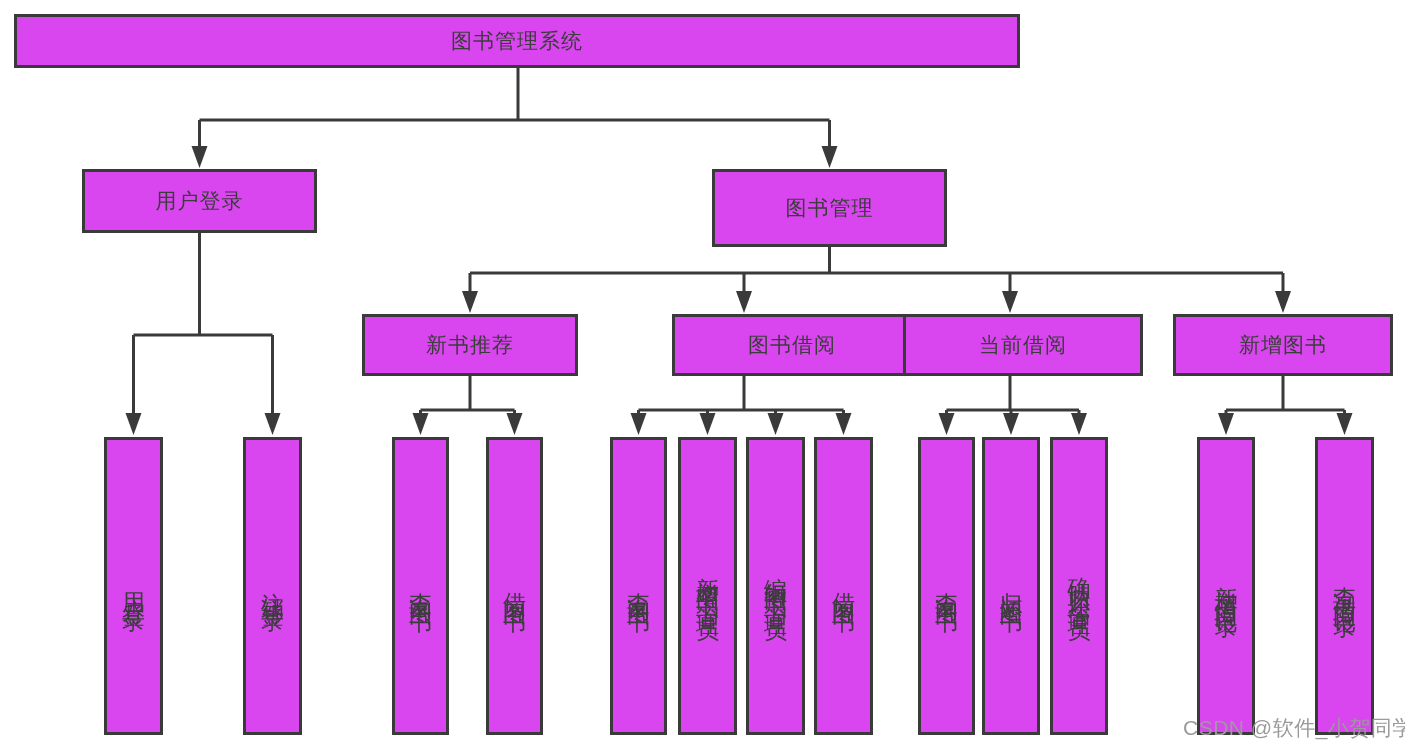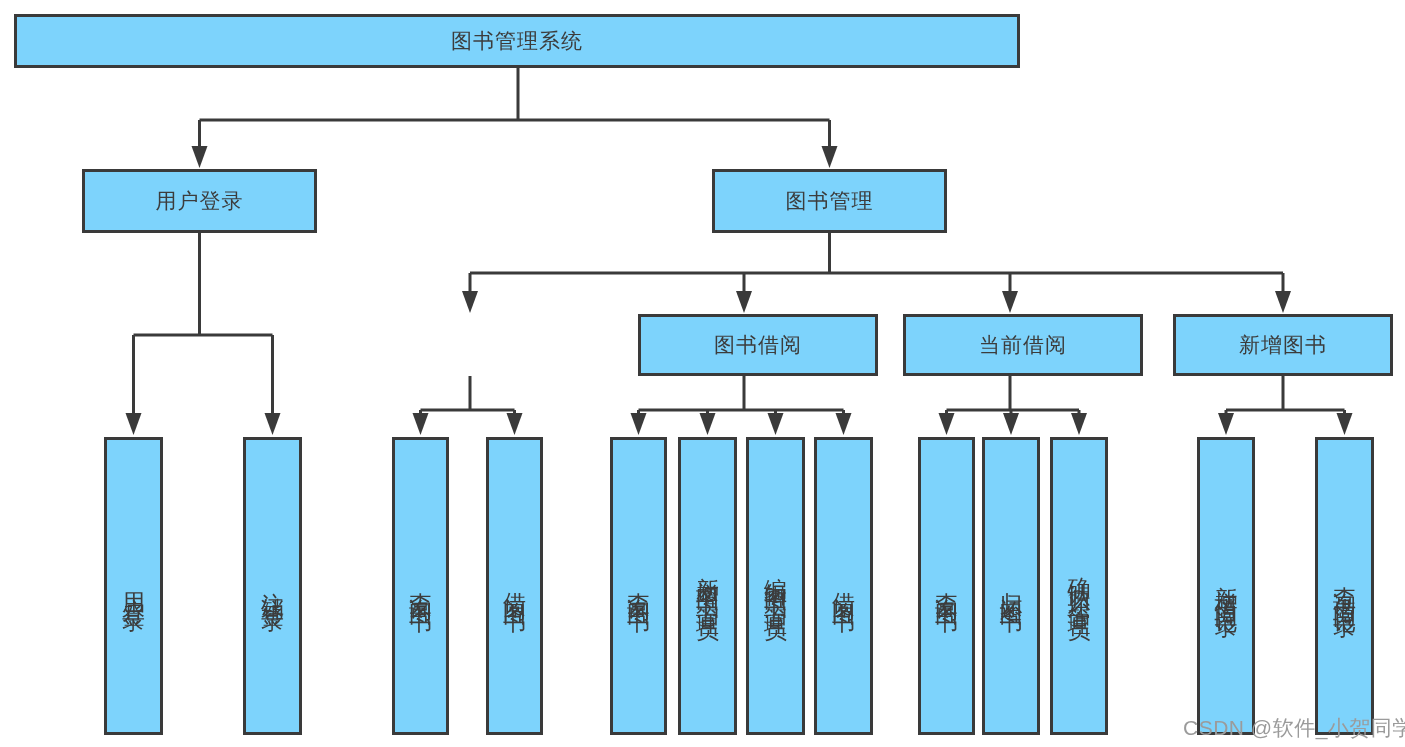--- a/index.html
+++ b/index.html
@@ -19,21 +19,21 @@
   }
   .connectors{
     position:absolute;left:0;top:0;width:1405px;height:747px;
     color:var(--line);
   }
   .connectors path{stroke:currentColor;stroke-width:3;fill:none;}
   .connectors polygon{fill:currentColor;stroke:none;}
   .node{
     position:absolute;
     border:3px solid var(--line);
-    background:#7dd3fc;
+    background:#d946ef;
     box-sizing:border-box;
     display:flex;align-items:center;justify-content:center;
   }
   .hbox .label{
     font-size:21px;
     letter-spacing:1px;
     white-space:nowrap;
   }
   .root .label{font-size:21px;}
   .vbox .vtext{
@@ -107,25 +107,28 @@
     </g>
   </svg>
 
   <div class="node hbox root" style="left:14px;top:14px;width:1006px;height:54px">
     <span class="label">图书管理系统</span>
   </div>
 
   <div class="node hbox" style="left:82px;top:169px;width:235px;height:64px">
     <span class="label">用户登录</span>
   </div>
-  <div class="node hbox" style="left:712px;top:169px;width:235px;height:64px">
+  <div class="node hbox" style="left:712px;top:169px;width:235px;height:78px">
     <span class="label">图书管理</span>
   </div>
 
-  <div class="node hbox" style="left:638px;top:314px;width:240px;height:62px">
+  <div class="node hbox" style="left:362px;top:314px;width:216px;height:62px">
+    <span class="label">新书推荐</span>
+  </div>
+  <div class="node hbox" style="left:672px;top:314px;width:240px;height:62px">
     <span class="label">图书借阅</span>
   </div>
   <div class="node hbox" style="left:903px;top:314px;width:240px;height:62px">
     <span class="label">当前借阅</span>
   </div>
   <div class="node hbox" style="left:1173px;top:314px;width:220px;height:62px">
     <span class="label">新增图书</span>
   </div>
 
   <div class="node vbox" style="left:104px;top:437px;width:59px;height:298px">

